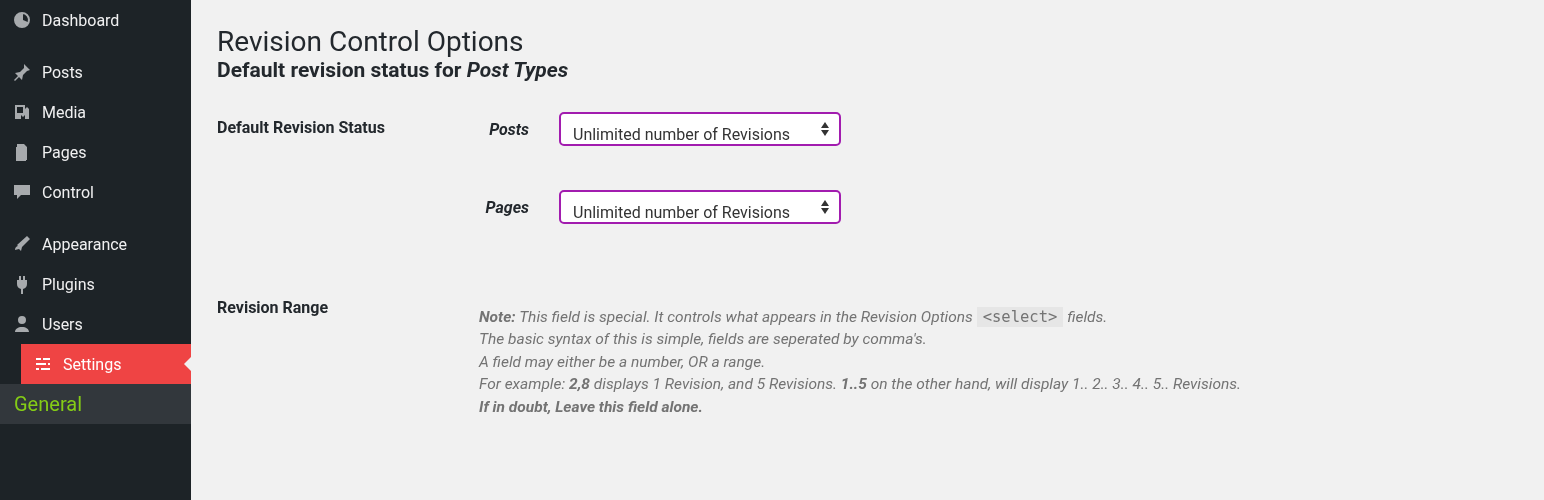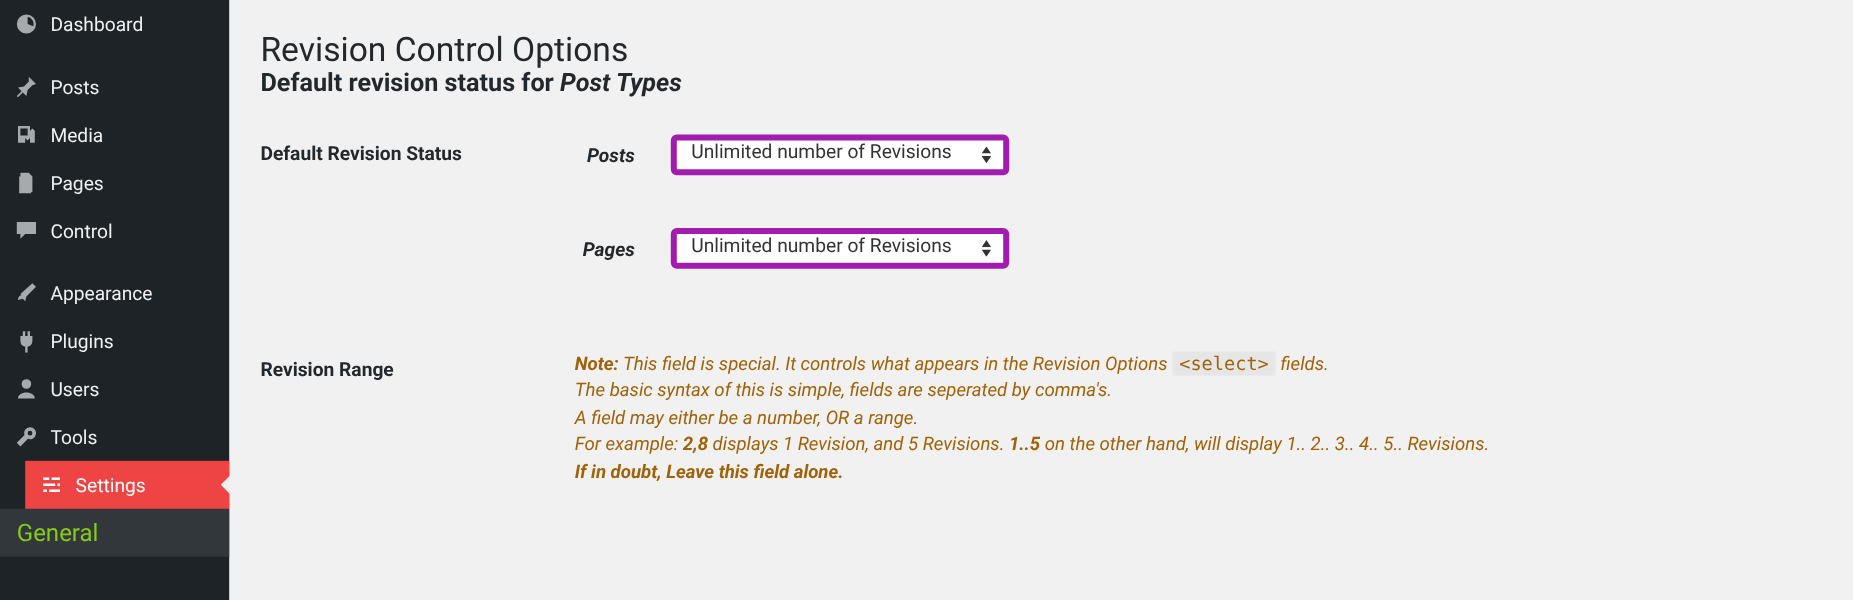--- a/index.html
+++ b/index.html
@@ -65,26 +65,26 @@
     h2.section-title .emph { font-style: italic; }
     
     .form-row { display: flex; align-items: flex-start; margin-bottom: 8px; }
     .form-label { width: 262px; font-size: 16px; font-weight: 700; padding-top: 6px; }
     .form-field { flex: 1; }
     .subrow { display: flex; align-items: center; margin-bottom: 44px; }
     .sublabel { width: 80px; font-size: 16px; font-weight: 700; font-style: italic; text-align: right; padding-right: 30px; }
     
     .sel {
       position: relative;
-      border: 5px solid #a21caf;
+      border: 2px solid #a21caf;
       border-radius: 5px;
       background: #fff;
       height: 34px;
       width: 282px;
-      display: flex; align-items: flex-start;
+      display: flex; align-items: flex-end;
       padding-left: 12px; padding-right: 28px;
       font-size: 16px; color: #333;
       cursor: pointer;
     }
     .sel-caret {
       position: absolute; right: 10px; top: 50%; transform: translateY(-50%);
       display: flex; flex-direction: column; gap: 2px;
     }
     .sel-caret svg { width: 8px; height: 6px; fill: #333; }
     
@@ -93,24 +93,24 @@
       background: #fff;
       width: 804px;
       height: 48px;
       padding: 10px 12px;
       font-size: 17px;
       color: #333;
       resize: both;
     }
     
     .note {
-      margin-top: 0;
+      margin-top: 14px;
       font-size: 15.5px;
       line-height: 1.45;
-      color: #a16207;
+      color: #737373;
       font-style: italic;
     }
     .note .bold { font-weight: 700; font-style: italic; }
     .note .code {
       font-family: ui-monospace, Menlo, Consolas, monospace;
       background: #e6e6e6;
       padding: 1px 6px;
       font-style: normal;
     }
   </style>
@@ -186,28 +186,20 @@
 
   <div class="menu-item">
     <span class="icon">
       <svg viewBox="0 0 20 20">
           <path d="M10 10a4 4 0 100-8 4 4 0 000 8zm-7 8c0-3 3-5 7-5s7 2 7 5z"></path>
         </svg>
     </span>
     <span>Users</span>
   </div>
 
-  <div class="menu-item">
-    <span class="icon">
-      <svg viewBox="0 0 20 20">
-          <path d="M13 2a5 5 0 00-4.7 6.7L2 15l3 3 6.3-6.3A5 5 0 1013 2zm0 3a2 2 0 110 4 2 2 0 010-4z"></path>
-        </svg>
-    </span>
-    <span>Tools</span>
-  </div>
 
   <div class="menu-item active">
     <span class="icon">
       <svg viewBox="0 0 20 20">
           <path d="M3 4h5v2H3zm7 0h7v2h-7zM3 9h10v2H3zm12 0h2v2h-2zM3 14h3v2H3zm5 0h9v2H8z"></path>
         </svg>
     </span>
     <span>Settings</span>
   </div>
 

